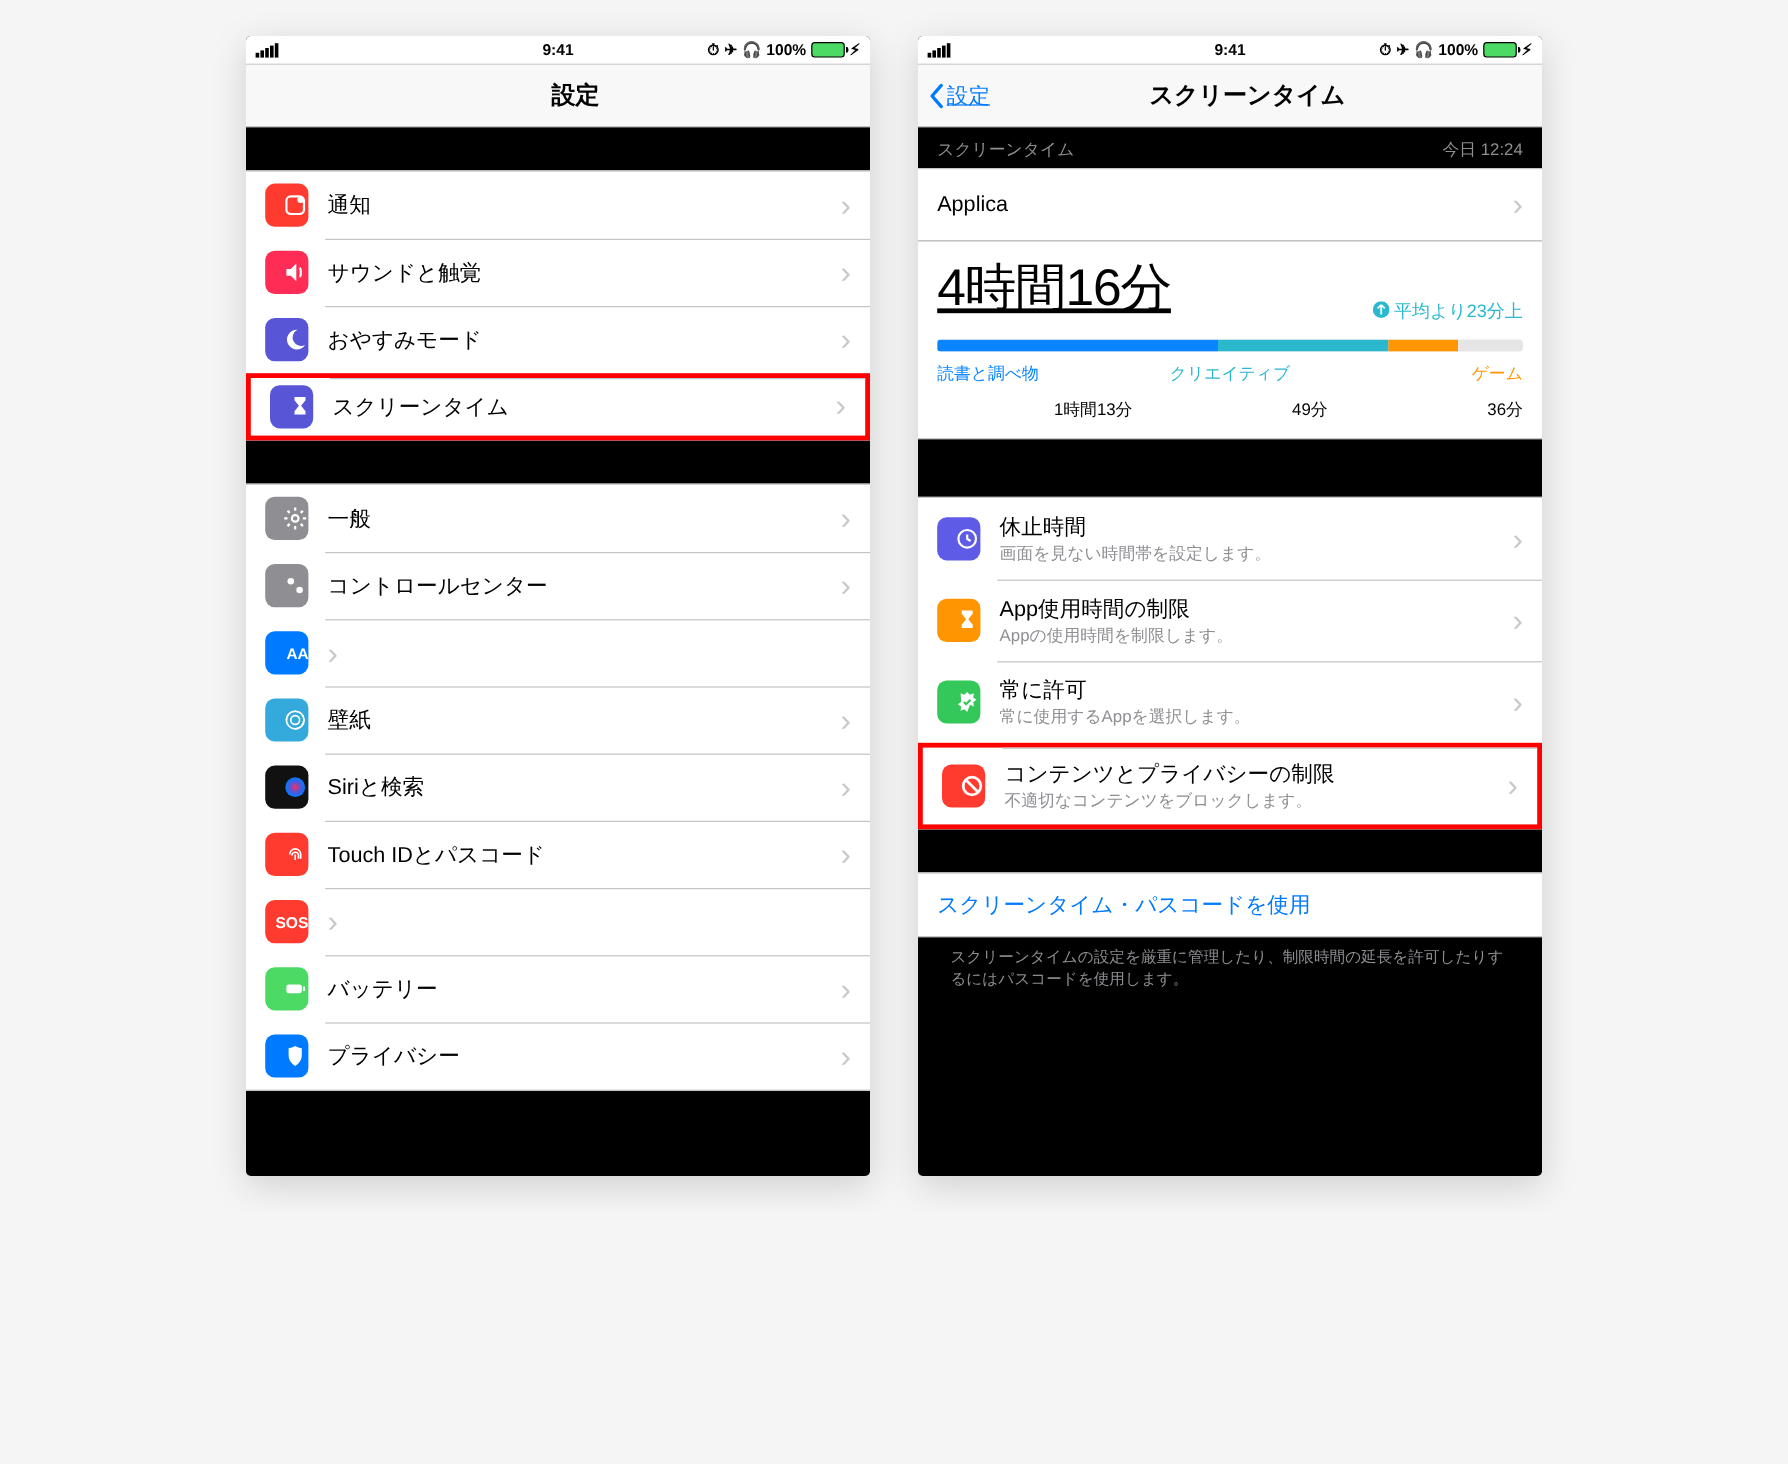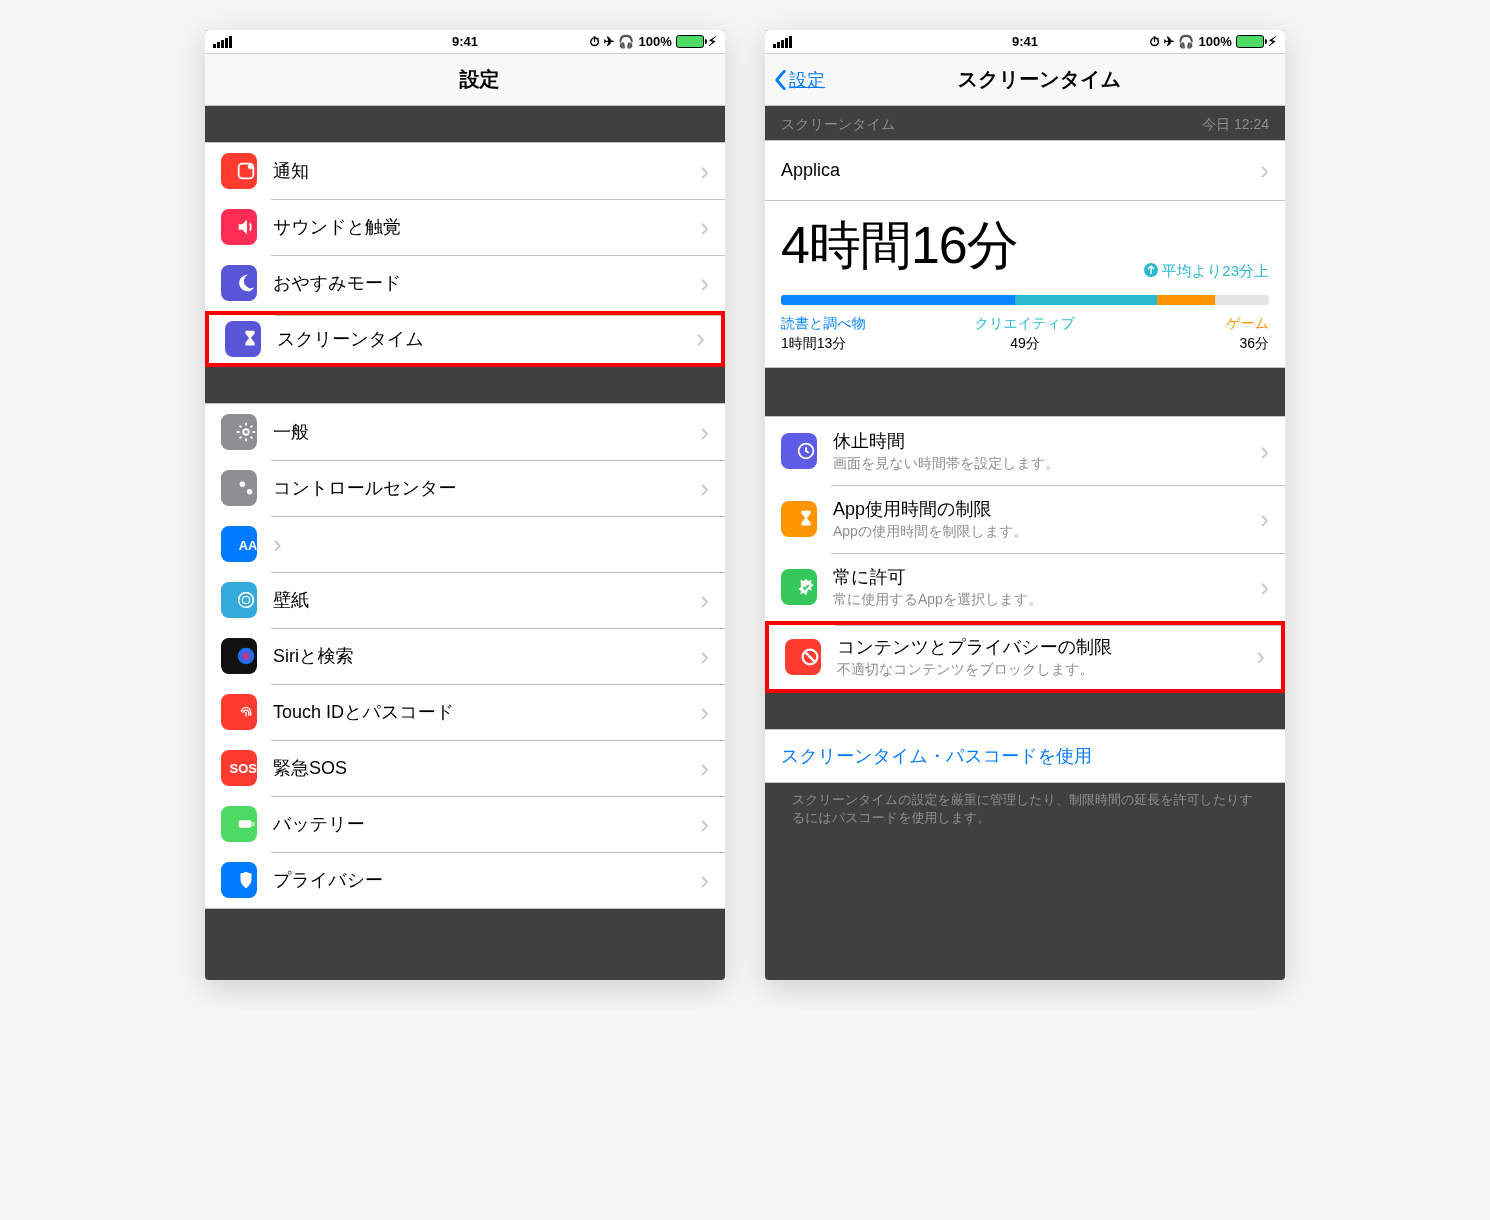--- a/index.html
+++ b/index.html
@@ -7,21 +7,21 @@
   background: #f5f5f5;
   font-family: -apple-system, "Hiragino Sans", "Hiragino Kaku Gothic ProN", sans-serif;
   display: flex;
   gap: 40px;
   padding: 30px 60px;
   justify-content: center;
 }
 .phone {
   width: 520px;
   height: 950px;
-  background: #404040;
+  background: #000000;
   border-radius: 4px;
   box-shadow: 0 8px 30px rgba(0,0,0,0.15);
   overflow: hidden;
   position: relative;
 }
 .status-bar {
   height: 24px;
   background: #fff;
   display: flex;
   align-items: center;
@@ -83,37 +83,37 @@
 .highlight-red { border: 4px solid #ff0000; margin: -0.5px 0; position: relative; z-index: 5; }
 .section-header {
   display: flex; justify-content: space-between;
   padding: 10px 16px 6px; font-size: 14px; color: #8e8e93;
 }
 .stat-row {
   background: #fff; padding: 14px 16px; display: flex; align-items: center;
   border-top: 0.5px solid #c4c4c6; border-bottom: 0.5px solid #c4c4c6;
 }
 .stat-block { background: #fff; padding: 10px 16px 14px; border-bottom: 0.5px solid #c4c4c6; }
-.big-time { font-size: 52px; font-weight: 300; letter-spacing: -1px; }
+.big-time { font-size: 43px; font-weight: 300; letter-spacing: -1px; text-decoration: underline; }
 .avg-tag { color: #29b8ce; font-size: 15px; display: flex; align-items: center; gap: 4px; }
 .bar-track {
   height: 10px; background: #e5e5e5; border-radius: 3px;
   display: flex; overflow: hidden; margin-top: 14px;
 }
 .bar-seg { height: 100%; }
 .seg-blue { background: #0a84ff; }
 .seg-teal { background: #29b8ce; }
 .seg-orange { background: #ff9500; }
 .cat-cols { display: flex; margin-top: 10px; }
 .cat-col { flex: 1; }
 .cat-col:nth-child(1){ text-align: left; }
 .cat-col:nth-child(2){ text-align: center; }
 .cat-col:nth-child(3){ text-align: right; }
 .cat-name { font-size: 14px; }
-.cat-val { font-size: 14px; color: #000; margin-top: 2px; }
+.cat-val { font-size: 14px; color: #000; margin-top: 12px; text-align: right; }
 .c-blue { color: #0a84ff; } .c-teal { color: #29b8ce; } .c-orange { color: #ff9500; }
 .two-line-row {
   display: flex; align-items: center; padding: 10px 16px; min-height: 68px;
   background: #fff; position: relative;
 }
 .two-line-row + .two-line-row::before {
   content: ""; position: absolute; top: 0; left: 66px; right: 0;
   height: 0.5px; background: #c4c4c6;
 }
 .two-line-text { flex: 1; }
@@ -259,21 +259,20 @@
         <div class="icon" style="background: rgb(255, 59, 48);">
           <svg viewBox="0 0 24 24" fill="none" stroke="#fff" stroke-width="1.5">
             <path d="M7 12a5 5 0 0 1 10 0v4M9 13a3 3 0 0 1 6 0v3M12 12v5"></path>
           </svg>
         </div>
         <div class="label">Touch IDとパスコード</div>
         <div class="chevron">›</div>
       </div>
       <div class="list-row">
         <div class="icon" style="background: rgb(255, 59, 48); font-size: 13px; font-weight: 700;">SOS</div>
-        <div class="label">緊急SOS</div>
         <div class="chevron">›</div>
       </div>
       <div class="list-row">
         <div class="icon" style="background: rgb(76, 217, 100);">
           <svg viewBox="0 0 24 24" fill="#fff">
             <rect x="4" y="8" width="14" height="8" rx="2"></rect>
             <rect x="19" y="10" width="2" height="4"></rect>
           </svg>
         </div>
         <div class="label">バッテリー</div>

